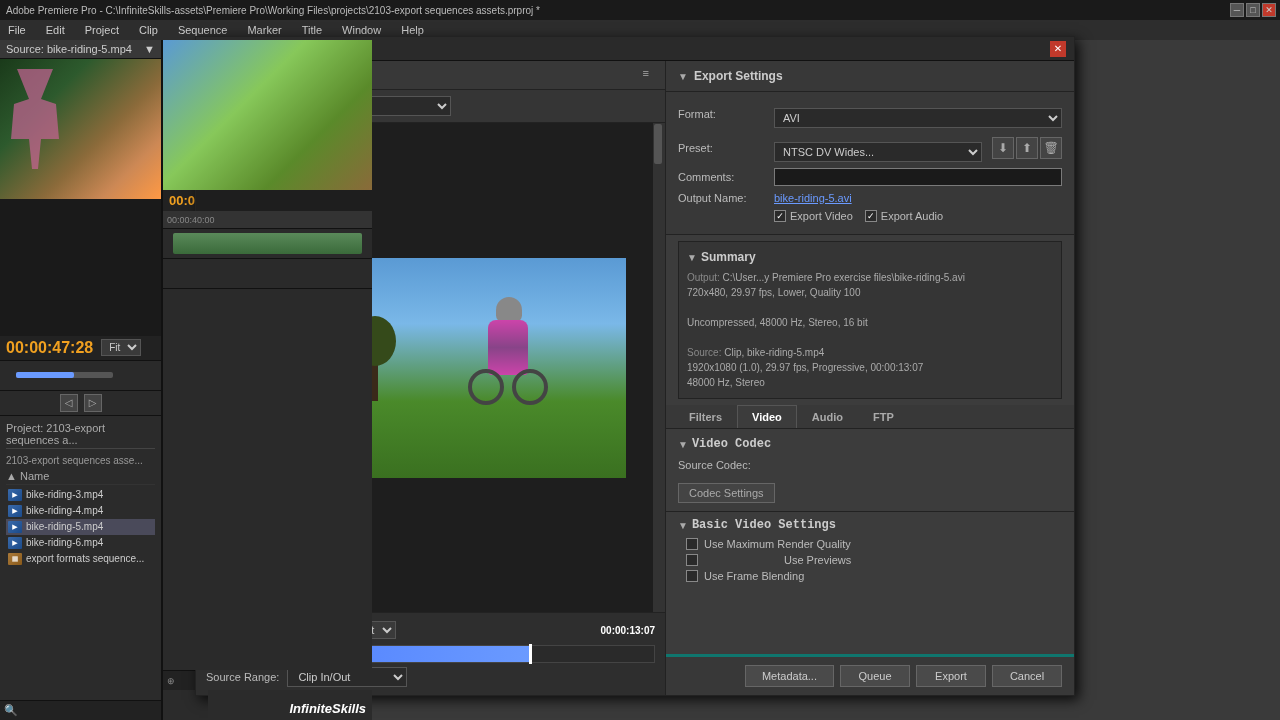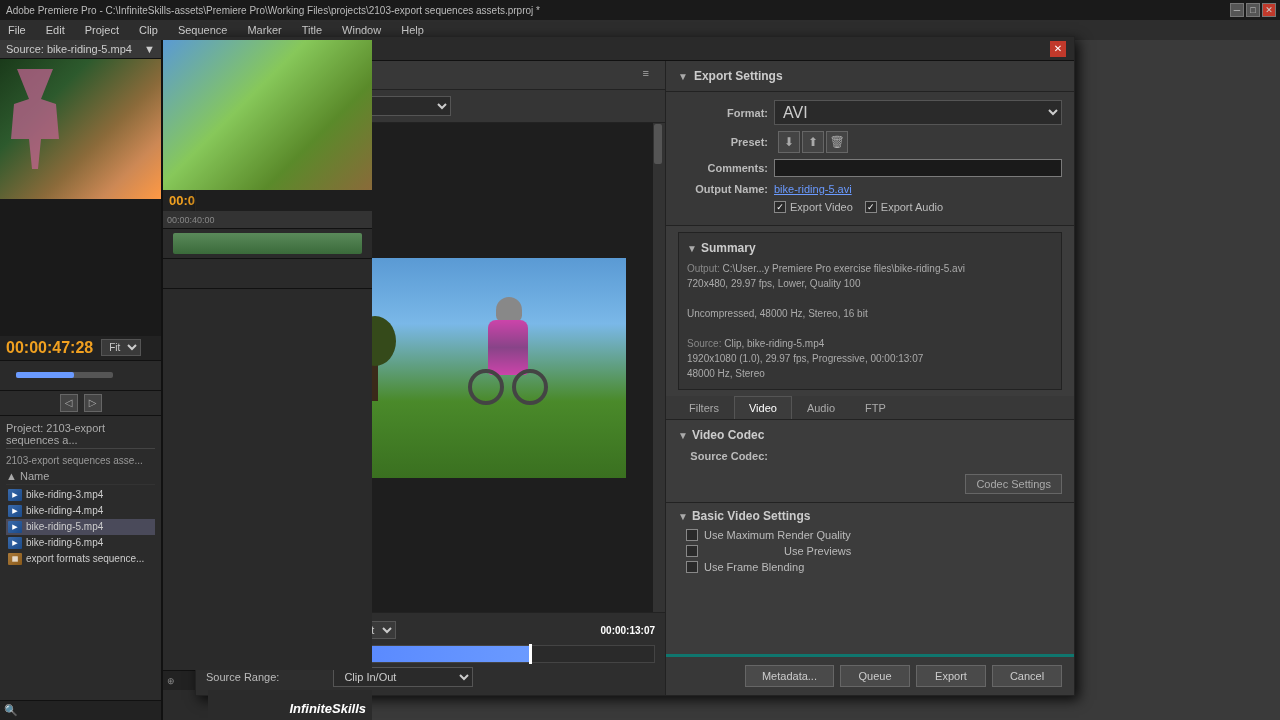--- a/index.html
+++ b/index.html
@@ -483,22 +483,21 @@
       gap: 8px;
       margin-top: 4px;
     }
     .source-range-label { color: #bbb; font-size: 11px; }
     .source-range-select {
       background: #2a2a2a;
       border: 1px solid #555;
       color: #ccc;
       font-size: 11px;
       padding: 2px 6px;
-      width: 140px;
-      margin-left: 46px;
+      width: 120px;
     }
 
     
     .dialog-right {
       flex: 1;
       background: #3c3c3c;
       display: flex;
       flex-direction: column;
       overflow: hidden;
     }
@@ -522,31 +521,31 @@
     .field-row {
       display: flex;
       align-items: center;
       margin-bottom: 6px;
       gap: 6px;
     }
     .field-label {
       color: #bbb;
       font-size: 11px;
       width: 90px;
-      text-align: right;
+      text-align: left;
       flex-shrink: 0;
-      font-weight: bold;
     }
     .field-select {
       background: #2a2a2a;
       border: 1px solid #555;
       color: #ccc;
-      font-size: 16px;
+      font-size: 11px;
       padding: 2px 4px;
       flex: 1;
+      margin-top: 8px;
     }
     .field-input {
       background: #1a1a1a;
       border: 1px solid #7a7a7a;
       color: #ccc;
       font-size: 11px;
       padding: 2px 4px;
       flex: 1;
     }
     .preset-buttons {
@@ -604,20 +603,21 @@
       line-height: 1.5;
     }
     .summary-label { color: #888; }
 
     
     .detail-tabs {
       display: flex;
       background: #383838;
       border-bottom: 1px solid #222;
       padding: 0 8px;
+      font-weight: bold;
     }
     .detail-tab {
       padding: 5px 14px;
       color: #aaa;
       cursor: pointer;
       font-size: 11px;
       border: 1px solid transparent;
       border-bottom: none;
     }
     .detail-tab.active {
@@ -630,21 +630,21 @@
     
     .codec-section {
       padding: 8px 12px;
     }
     .codec-header {
       display: flex;
       align-items: center;
       gap: 4px;
       margin-bottom: 8px;
     }
-    .codec-title { color: #ccc; font-size: 12px; font-weight: bold; }
+    .codec-title { color: #ccc; font-size: 12px; font-weight: bold; font-family: Liberation Mono, monospace; }
 
     .codec-settings-btn {
       float: right;
       background: #444;
       border: 1px solid #666;
       color: #aaa;
       font-size: 11px;
       padding: 3px 10px;
       cursor: pointer;
       margin-top: 4px;
@@ -941,20 +941,23 @@
         <div class="export-fields">
           <div class="field-row">
             <span class="field-label">Format:</span>
             <select class="field-select">
               <option>AVI</option>
             </select>
           </div>
 
           <div class="field-row">
             <span class="field-label">Preset:</span>
+            <select class="field-select">
+              <option>NTSC DV Wides...</option>
+            </select>
             <div class="preset-buttons">
               <div class="preset-btn">⬇</div>
               <div class="preset-btn">⬆</div>
               <div class="preset-btn">🗑</div>
             </div>
           </div>
 
           <div class="field-row">
             <span class="field-label">Comments:</span>
             <input type="text" class="field-input" style="flex: 1 1 0%;">
@@ -1004,21 +1007,21 @@
         </div>
 
         <div class="codec-section">
           <div class="codec-header">
             <span class="collapse-icon">▼</span>
             <span class="codec-title">Video Codec</span>
           </div>
           <div class="field-row">
             <span class="field-label">Source Codec:</span>
           </div>
-          <div style="display:flex; justify-content:flex-end; margin-top:8px;">
+          <div style="display:flex; justify-content:flex-start; margin-top:8px;">
             <button class="codec-settings-btn">Codec Settings</button>
           </div>
         </div>
 
         <div class="basic-section">
           <div class="basic-header">
             <span class="collapse-icon">▼</span>
             <span class="codec-title">Basic Video Settings</span>
           </div>
           <div class="basic-checkboxes">

